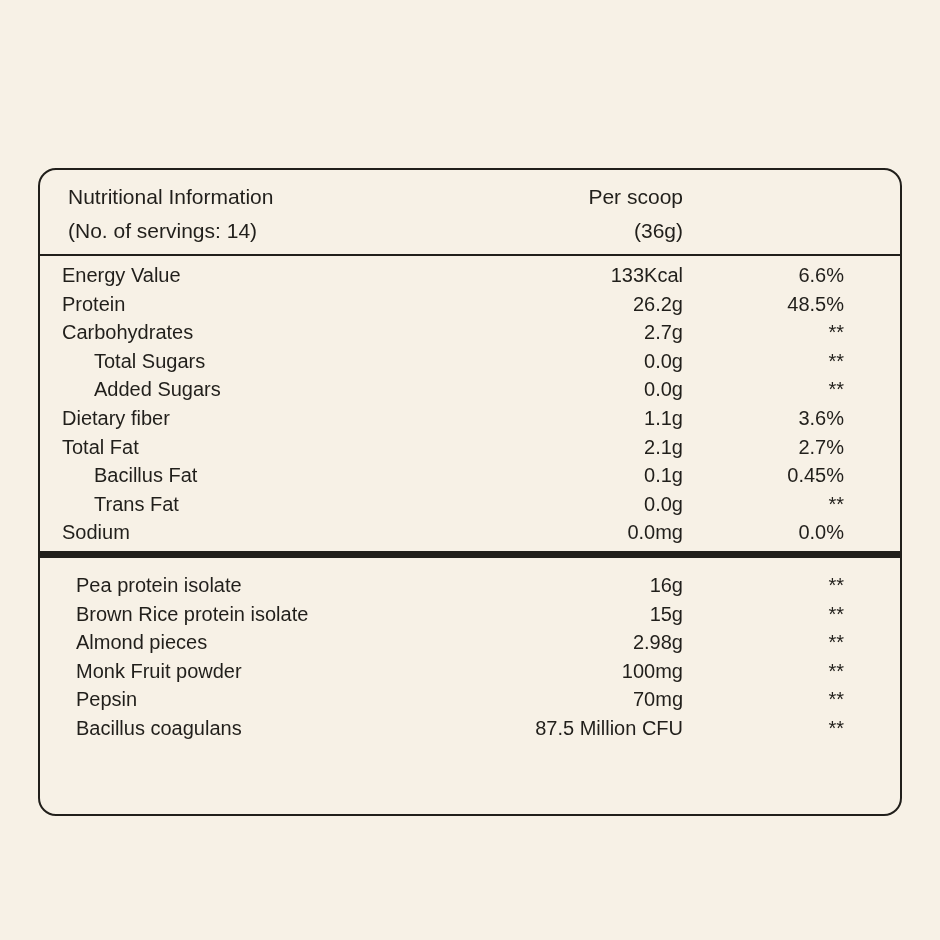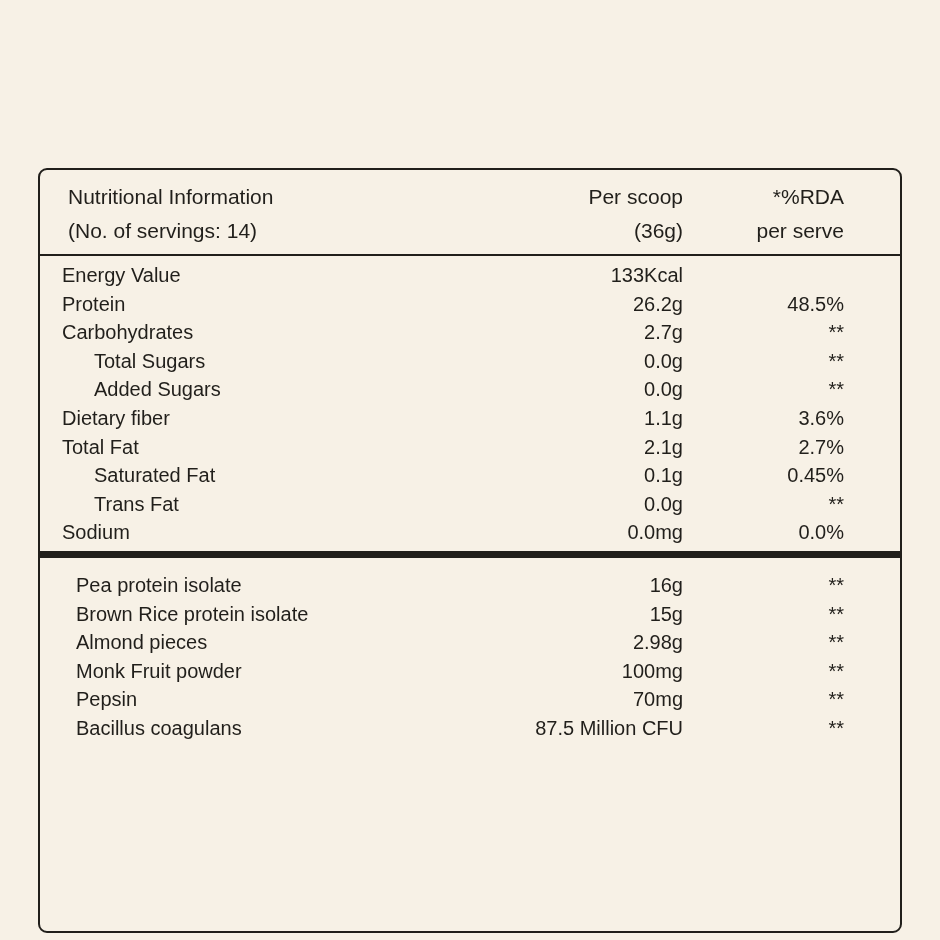--- a/index.html
+++ b/index.html
@@ -10,24 +10,24 @@
     overflow: hidden;
     background: #f7f1e6;
     font-family: "Liberation Sans", sans-serif;
     color: #211f1b;
   }
   .panel {
     position: absolute;
     left: 38px;
     top: 168px;
     width: 864px;
-    height: 765px;
+    height: 648px;
     box-sizing: border-box;
     border: 2.5px solid #211f1b;
-    border-radius: 9px;
+    border-radius: 18px;
     overflow: hidden;
     background: #f7f1e6;
   }
   .grid3 {
     display: grid;
     grid-template-columns: 1fr auto 161px;
     align-items: baseline;
   }
   .header {
     padding: 10px 56px 6px 28px;
@@ -59,30 +59,27 @@
 
   <div class="header grid3">
     <div class="hcol c1">
       <div>Nutritional Information</div>
       <div>(No. of servings: 14)</div>
     </div>
     <div class="hcol c2">
       <div>Per scoop</div>
       <div>(36g)</div>
     </div>
-    <div class="hcol c3">
-      <div>*%RDA</div>
-      <div>per serve</div>
-    </div>
   </div>
 
   <div class="section nutrients">
       <div class="row">
         <span class="cell label">Energy Value</span>
         <span class="cell value">133Kcal</span>
+        <span class="cell rda">6.6%</span>
       </div>
       <div class="row">
         <span class="cell label">Protein</span>
         <span class="cell value">26.2g</span>
         <span class="cell rda">48.5%</span>
       </div>
       <div class="row">
         <span class="cell label">Carbohydrates</span>
         <span class="cell value">2.7g</span>
         <span class="cell rda">**</span>
@@ -101,21 +98,21 @@
         <span class="cell label">Dietary fiber</span>
         <span class="cell value">1.1g</span>
         <span class="cell rda">3.6%</span>
       </div>
       <div class="row">
         <span class="cell label">Total Fat</span>
         <span class="cell value">2.1g</span>
         <span class="cell rda">2.7%</span>
       </div>
       <div class="row indent">
-        <span class="cell label">Saturated Fat</span>
+        <span class="cell label">Bacillus Fat</span>
         <span class="cell value">0.1g</span>
         <span class="cell rda">0.45%</span>
       </div>
       <div class="row indent">
         <span class="cell label">Trans Fat</span>
         <span class="cell value">0.0g</span>
         <span class="cell rda">**</span>
       </div>
       <div class="row">
         <span class="cell label">Sodium</span>

